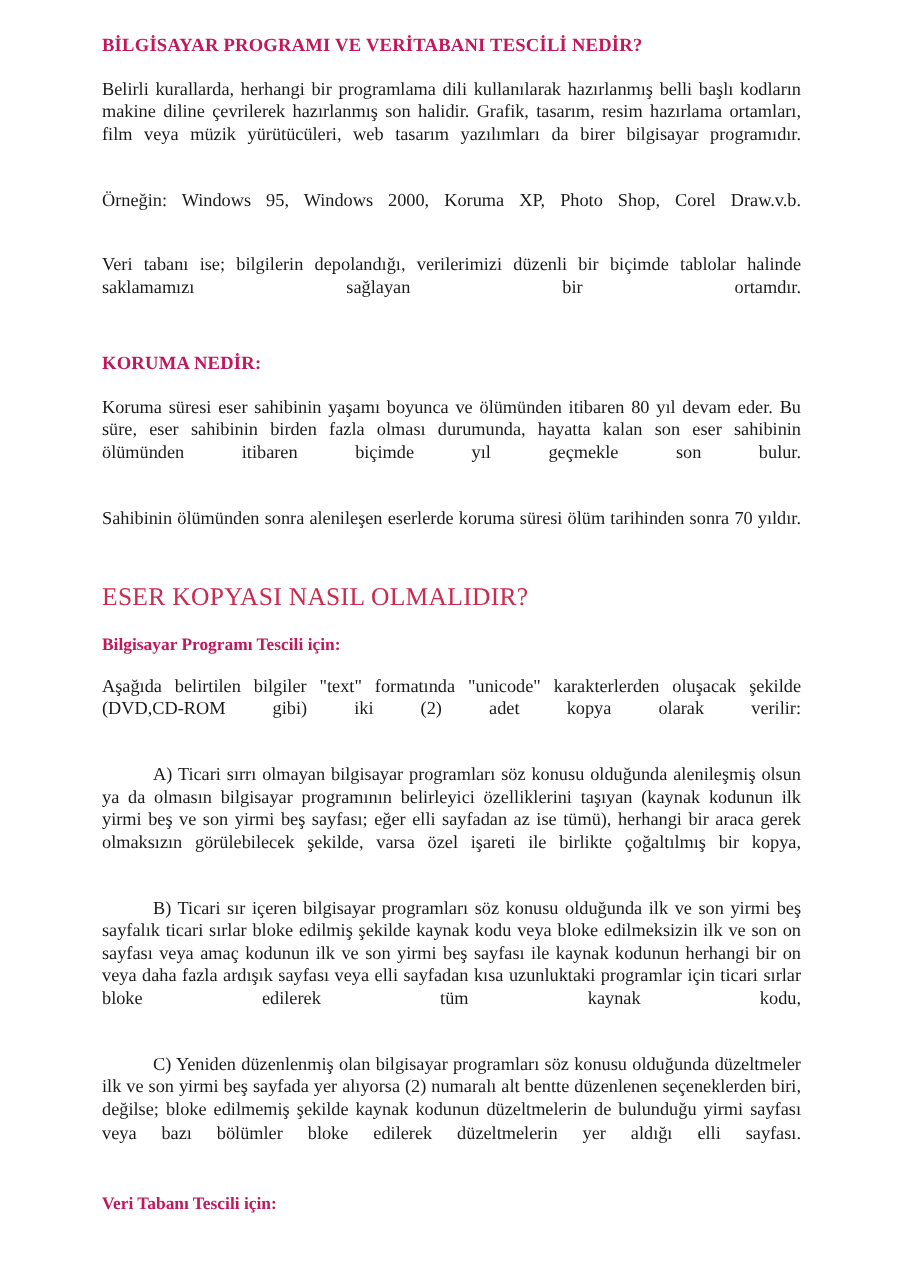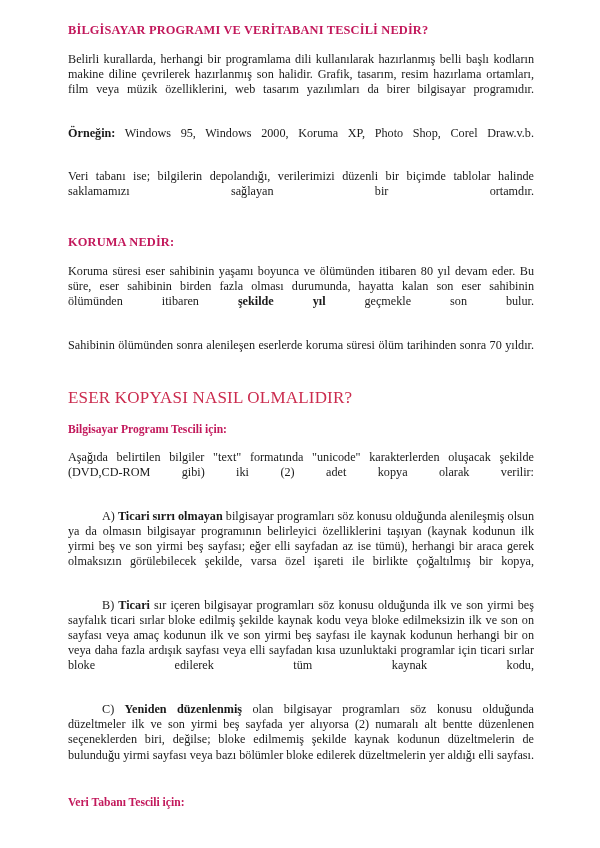--- a/index.html
+++ b/index.html
@@ -80,21 +80,21 @@
 
   p.para.indent {
     text-indent: 34px;
   }
 
   p.para.no-justify {
     text-align: left;
   }
 
   b, .b {
-    font-weight: bold;
+    font-weight: normal;
   }
 
   
   p.para.example {
     text-align: justify;
     word-spacing: 2.6px;
   }
   p.para.example::after {
     content: "";
     display: inline-block;
@@ -111,29 +111,29 @@
   }
 </style>
 </head>
 <body>
 
 <div class="page">
   <div class="doc-body">
 
     <h1 class="doc-title">BİLGİSAYAR PROGRAMI VE VERİTABANI TESCİLİ NEDİR?</h1>
 
-    <p class="para full-justify">Belirli kurallarda, herhangi bir programlama dili kullanılarak hazırlanmış belli başlı kodların makine diline çevrilerek hazırlanmış son halidir. Grafik, tasarım, resim hazırlama ortamları, film veya müzik özelliklerini, web tasarım yazılımları da birer bilgisayar programıdır.</p>
+    <p class="para full-justify">Belirli kurallarda, herhangi bir programlama dili kullanılarak hazırlanmış belli başlı kodların makine diline çevrilerek hazırlanmış son halidir. Grafik, tasarım, resim hazırlama ortamları, film veya müzik yürütücüleri, web tasarım yazılımları da birer bilgisayar programıdır.</p>
 
     <p class="para example"><b>Örneğin:</b> <span>Windows 95, Windows 2000, Koruma XP, Photo Shop, Corel Draw.v.b.</span></p>
 
     <p class="para full-justify">Veri tabanı ise; bilgilerin depolandığı, verilerimizi düzenli bir biçimde tablolar halinde saklamamızı sağlayan bir ortamdır.</p>
 
     <h2 class="section-heading">KORUMA NEDİR:</h2>
 
-    <p class="para full-justify"><span>Koruma süresi eser sahibinin yaşamı boyunca ve ölümünden itibaren 80 yıl devam eder. Bu süre, eser sahibinin birden fazla olması durumunda, hayatta kalan son eser sahibinin ölümünden itibaren </span><b>şekilde yıl</b><span> geçmekle son bulur.</span></p>
+    <p class="para full-justify"><span>Koruma süresi eser sahibinin yaşamı boyunca ve ölümünden itibaren 80 yıl devam eder. Bu süre, eser sahibinin birden fazla olması durumunda, hayatta kalan son eser sahibinin ölümünden itibaren </span><b>biçimde yıl</b><span> geçmekle son bulur.</span></p>
 
     <p class="para tight full-justify">Sahibinin ölümünden sonra alenileşen eserlerde koruma süresi ölüm tarihinden sonra 70 yıldır.</p>
 
 
     <h2 class="section-heading-light">ESER KOPYASI NASIL OLMALIDIR?</h2>
 
     <h3 class="sub-heading">Bilgisayar Programı Tescili için:</h3>
 
     <p class="para full-justify">Aşağıda belirtilen bilgiler "text" formatında "unicode" karakterlerden oluşacak şekilde (DVD,CD-ROM gibi) iki (2) adet kopya olarak verilir:</p>
 

